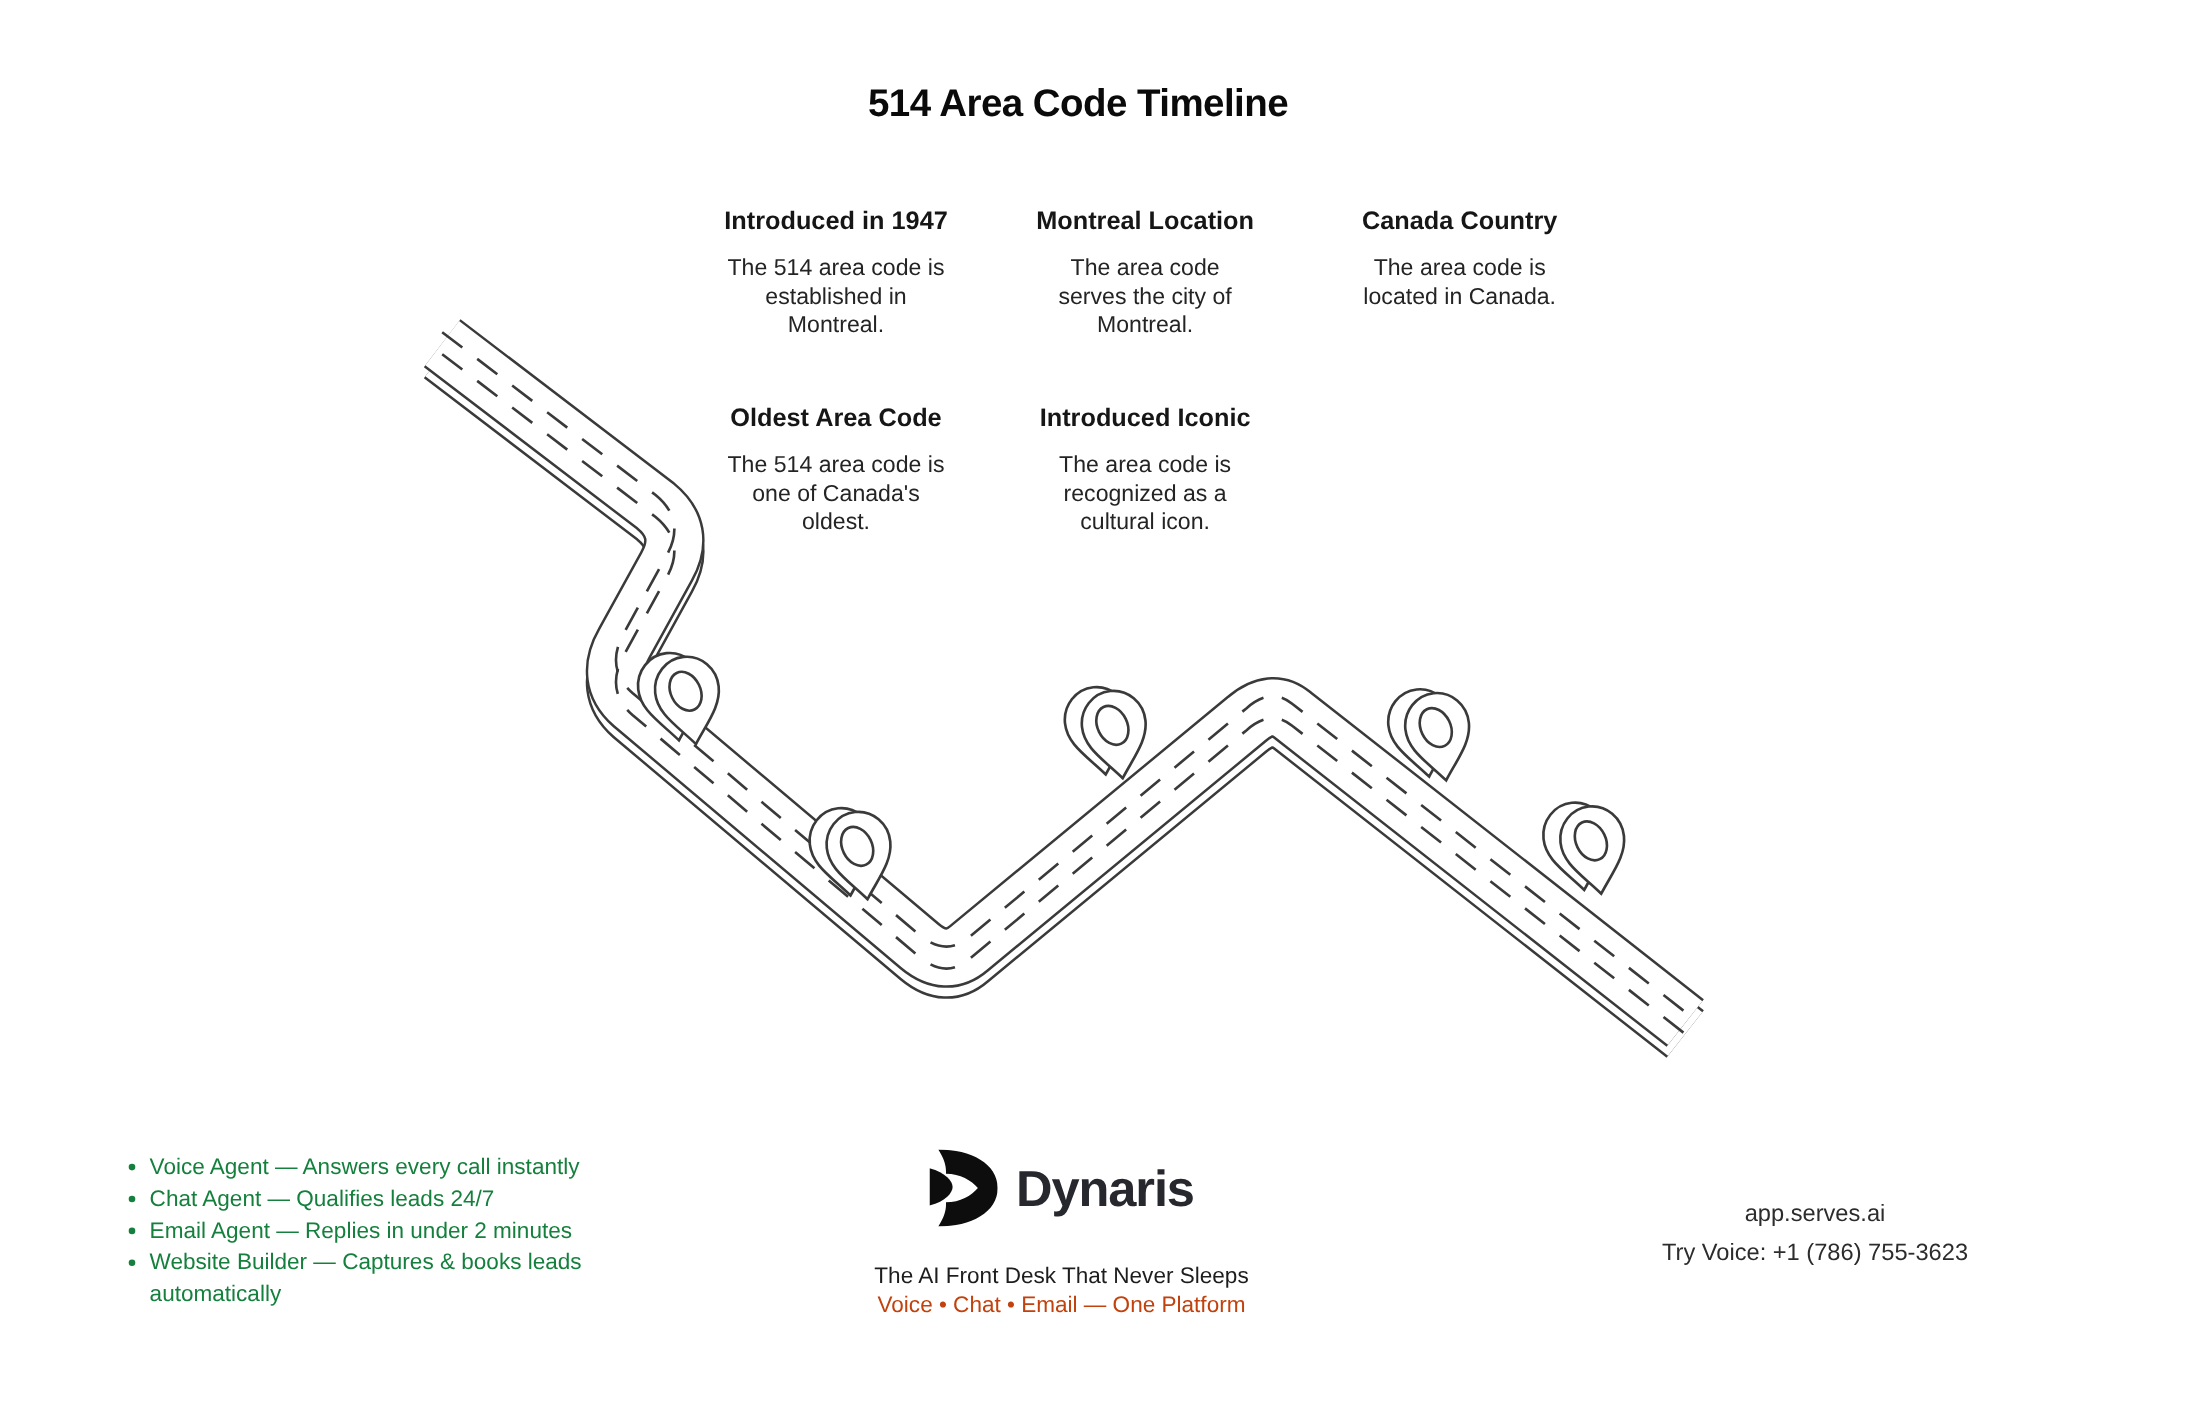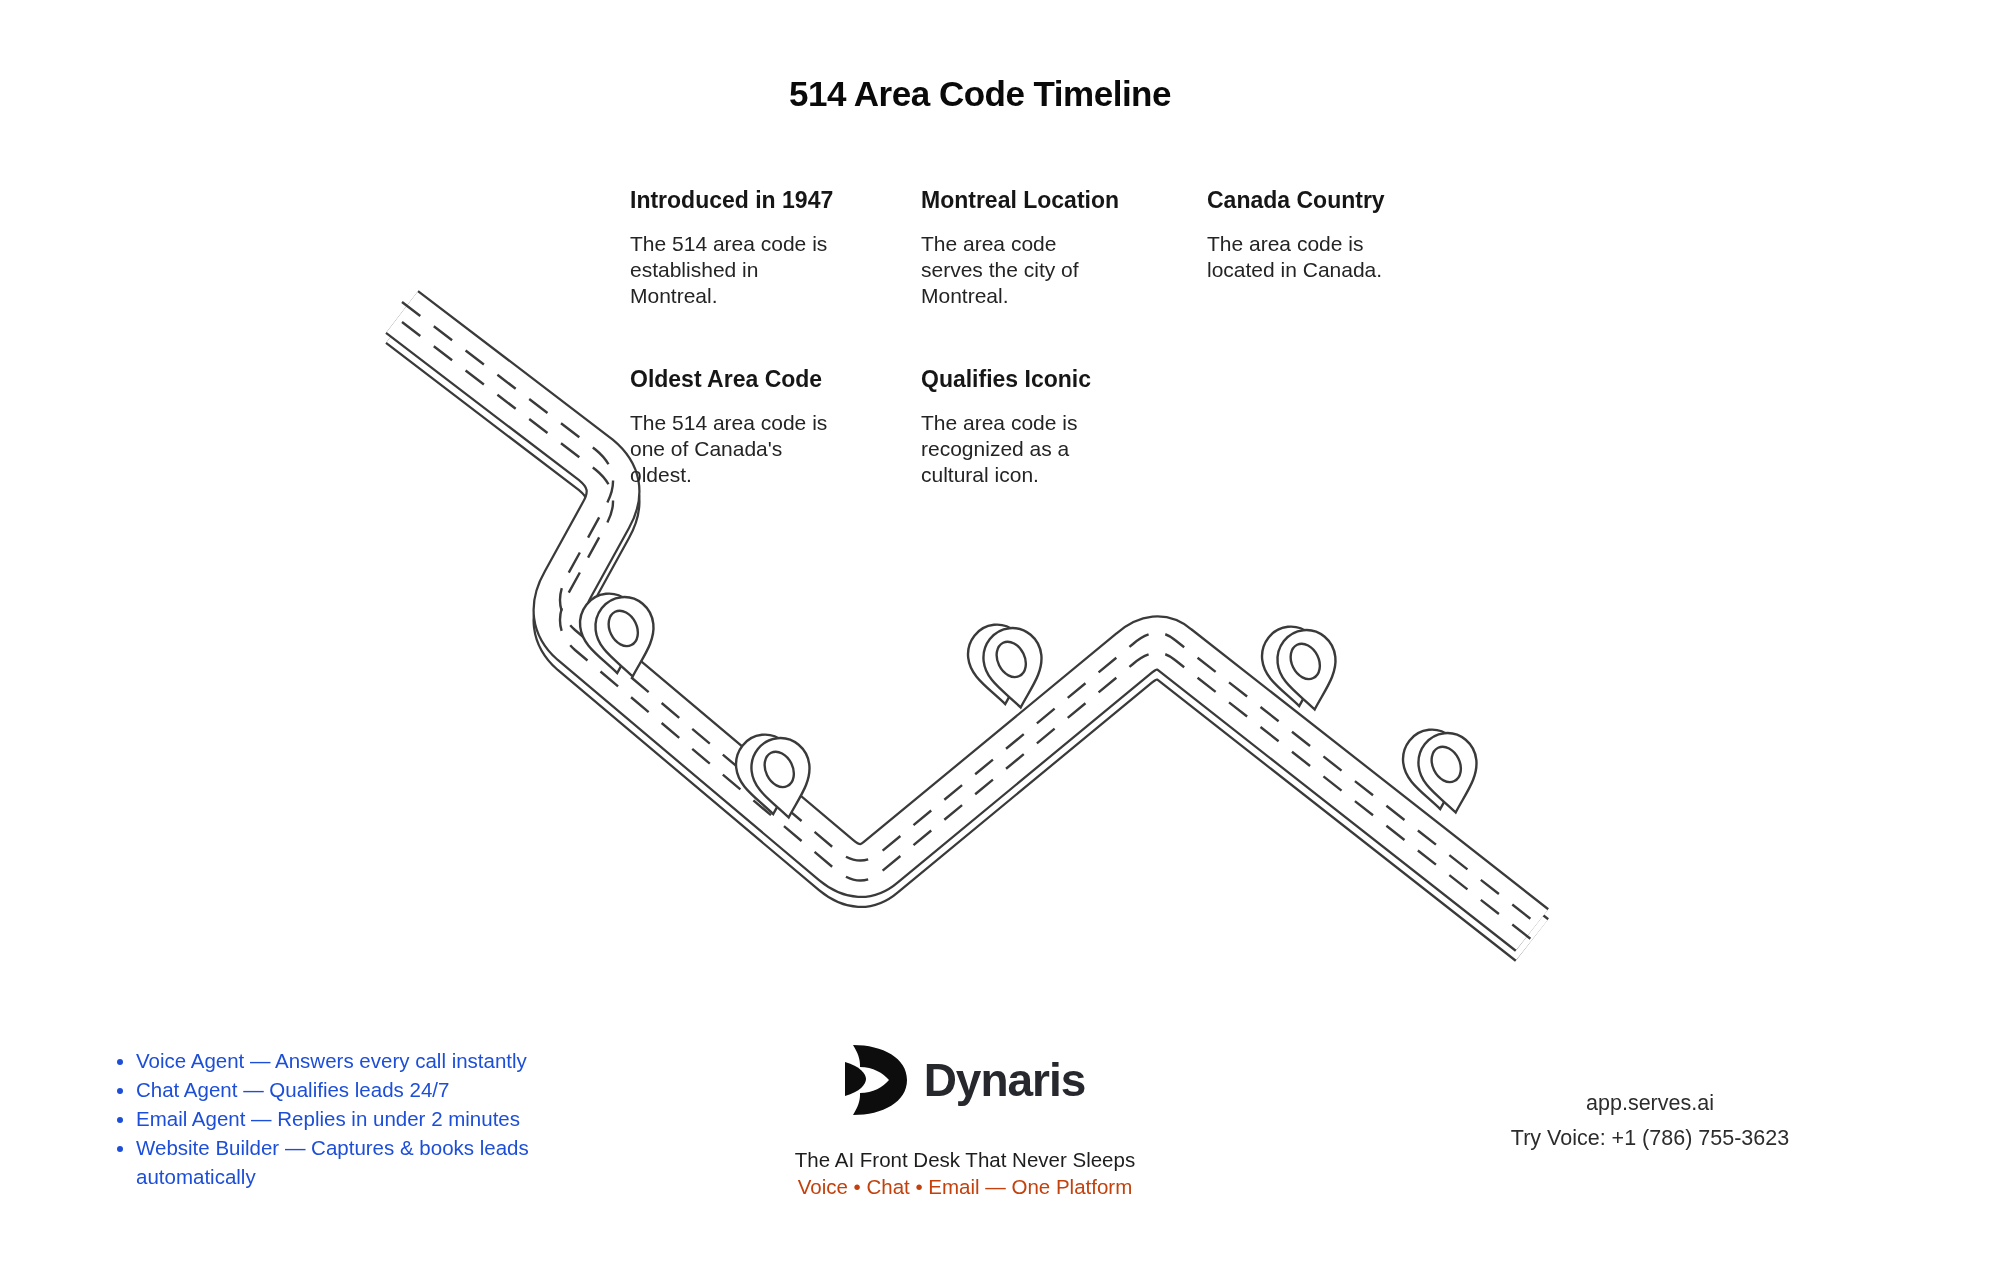--- a/index.html
+++ b/index.html
@@ -8,37 +8,37 @@
     background:#ffffff;
     font-family:"Liberation Sans", sans-serif;
     color:#222222;
   }
   .page-title{
     position:absolute;left:0;top:74px;width:1960px;
     text-align:center;
     font-size:35px;font-weight:700;letter-spacing:-0.5px;color:#0a0a0a;
   }
   
-  .card{position:absolute;text-align:left;}
+  .card{position:absolute;text-align:center;}
   .card-title{font-size:23px;font-weight:700;color:#161616;line-height:27px;}
   .card-body{margin-top:17px;font-size:21px;line-height:26px;color:#242424;white-space:pre-line;}
   .card1{right:1109px;top:187px;width:260px;}
   .card2{right:838px;top:187px;width:240px;}
   .card3{right:552px;top:187px;width:240px;}
   .card4{right:1109px;top:366px;width:260px;}
   .card5{right:838px;top:366px;width:240px;}
   
   .road-svg{position:absolute;left:0;top:0;width:1999px;height:1282px;}
   
   .features{
     position:absolute;left:112px;top:1046px;width:500px;margin:0;
     padding:0 0 0 24px;list-style:disc;
   }
   .features li{
-    font-size:20.5px;line-height:29px;color:#1d4ed8;white-space:pre-line;
+    font-size:20.5px;line-height:29px;color:#15803d;white-space:pre-line;
   }
   .brand{position:absolute;left:685px;top:1040px;width:560px;text-align:center;}
   .brand-row{display:flex;justify-content:center;align-items:center;gap:17px;margin-top:4px;height:72px;}
   .brand-name{font-size:46px;font-weight:700;letter-spacing:-1px;color:#26282e;}
   .brand-tag1{margin-top:30px;font-size:20.5px;line-height:27px;color:#1d1d1d;}
   .brand-tag2{font-size:20.5px;line-height:27px;color:#c2410c;}
   .contact{position:absolute;left:1450px;top:1086px;width:400px;text-align:center;}
   .contact div{font-size:21.5px;line-height:35px;color:#2c2c2c;}
 </style>
 </head>
@@ -89,21 +89,21 @@
   <div class="card-body">The area code is
 located in Canada.</div>
 </div>
 <div class="card card4">
   <div class="card-title">Oldest Area Code</div>
   <div class="card-body">The 514 area code is
 one of Canada's
 oldest.</div>
 </div>
 <div class="card card5">
-  <div class="card-title">Qualifies Iconic</div>
+  <div class="card-title">Introduced Iconic</div>
   <div class="card-body">The area code is
 recognized as a
 cultural icon.</div>
 </div>
 
 <ul class="features">
   <li>Voice Agent — Answers every call instantly</li>
   <li>Chat Agent — Qualifies leads 24/7</li>
   <li>Email Agent — Replies in under 2 minutes</li>
   <li>Website Builder — Captures &amp; books leads

